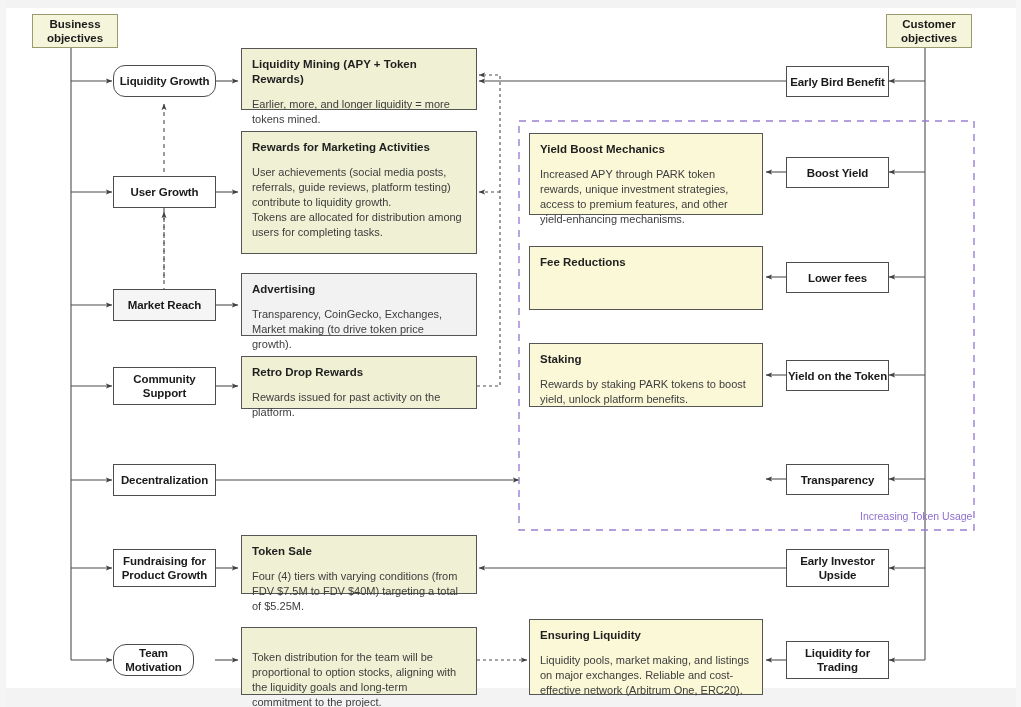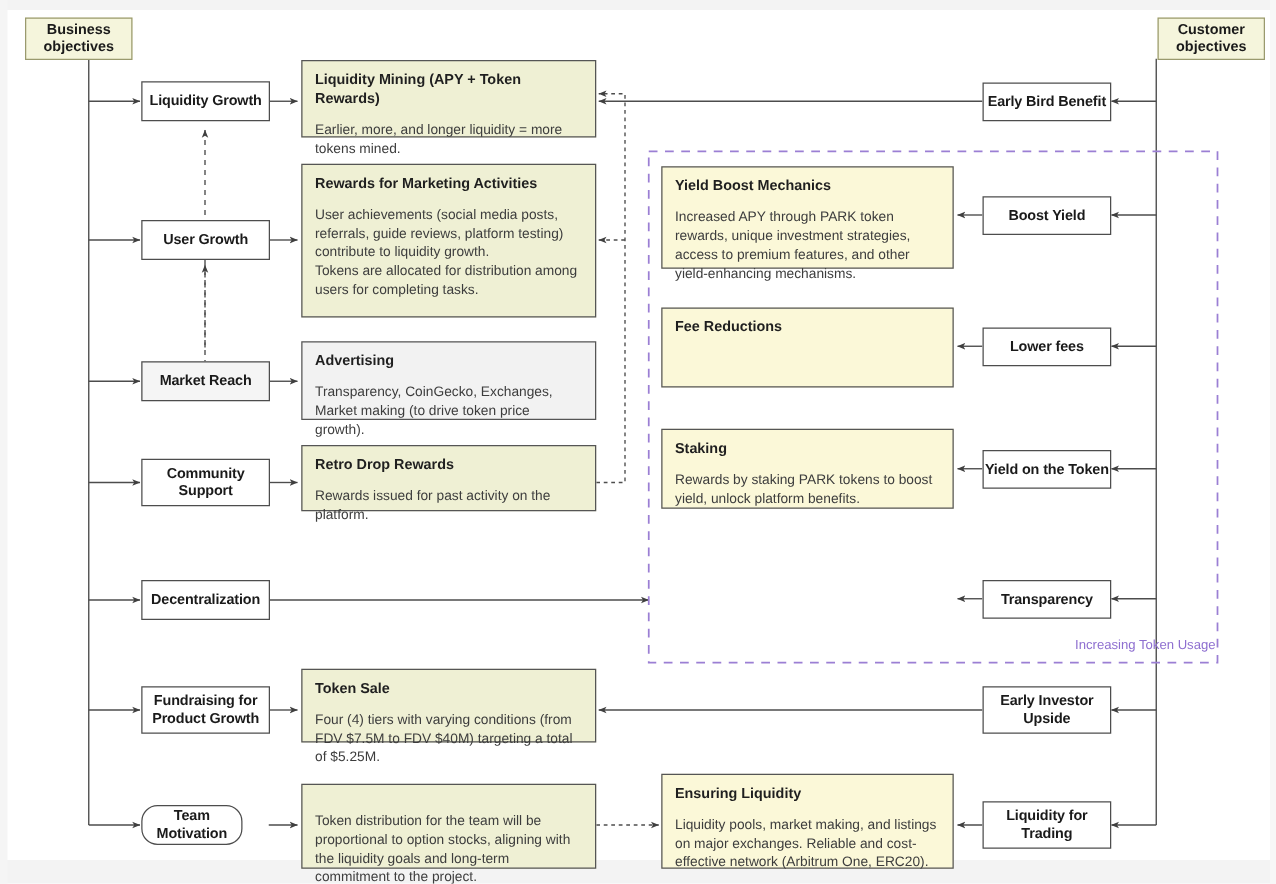--- a/index.html
+++ b/index.html
@@ -146,25 +146,25 @@
       <path d="M786,277 L766,277" marker-end="url(#ah)"></path>
       <path d="M786,375 L766,375" marker-end="url(#ah)"></path>
       <path d="M786,479 L766,479" marker-end="url(#ah)"></path>
       <path d="M786,568 L479,568" marker-end="url(#ah)"></path>
       <path d="M786,660 L766,660" marker-end="url(#ah)"></path>
     </g>
 
     <rect x="519" y="121" width="455" height="409" fill="none" stroke="#9b7fd4" stroke-width="1.4" stroke-dasharray="7,6"></rect>
   </svg>
 
-  <div class="node corner" style="left:20px;top:14px;width:86px;height:34px;">Business objectives</div>
-
-  <div class="node corner" style="left:886px;top:14px;width:86px;height:34px;margin-left:40px;">Customer objectives</div>
-
-  <div class="node pill" style="left:113px;top:65px;width:103px;height:32px;">Liquidity Growth</div>
+  <div class="node corner" style="left:32px;top:14px;width:86px;height:34px;">Business objectives</div>
+
+  <div class="node corner" style="left:886px;top:14px;width:86px;height:34px;">Customer objectives</div>
+
+  <div class="node pill" style="left:113px;top:65px;width:103px;height:32px;border-radius:12px;">Liquidity Growth</div>
   <div class="node pill" style="left:113px;top:176px;width:103px;height:32px;">User Growth</div>
   <div class="node pill grey" style="left:113px;top:289px;width:103px;height:32px;">Market Reach</div>
   <div class="node pill" style="left:113px;top:367px;width:103px;height:38px;">Community Support</div>
   <div class="node pill" style="left:113px;top:464px;width:103px;height:32px;">Decentralization</div>
   <div class="node pill" style="left:113px;top:549px;width:103px;height:38px;">Fundraising for Product Growth</div>
   <div class="node pill" style="left:113px;top:644px;width:81px;height:32px;border-radius:13px;">Team Motivation</div>
 
   <div class="card pale" style="left:241px;top:48px;width:236px;height:62px;">
     <p class="title">Liquidity Mining (APY + Token Rewards)</p>
     <p class="body">Earlier, more, and longer liquidity = more tokens mined.</p>

